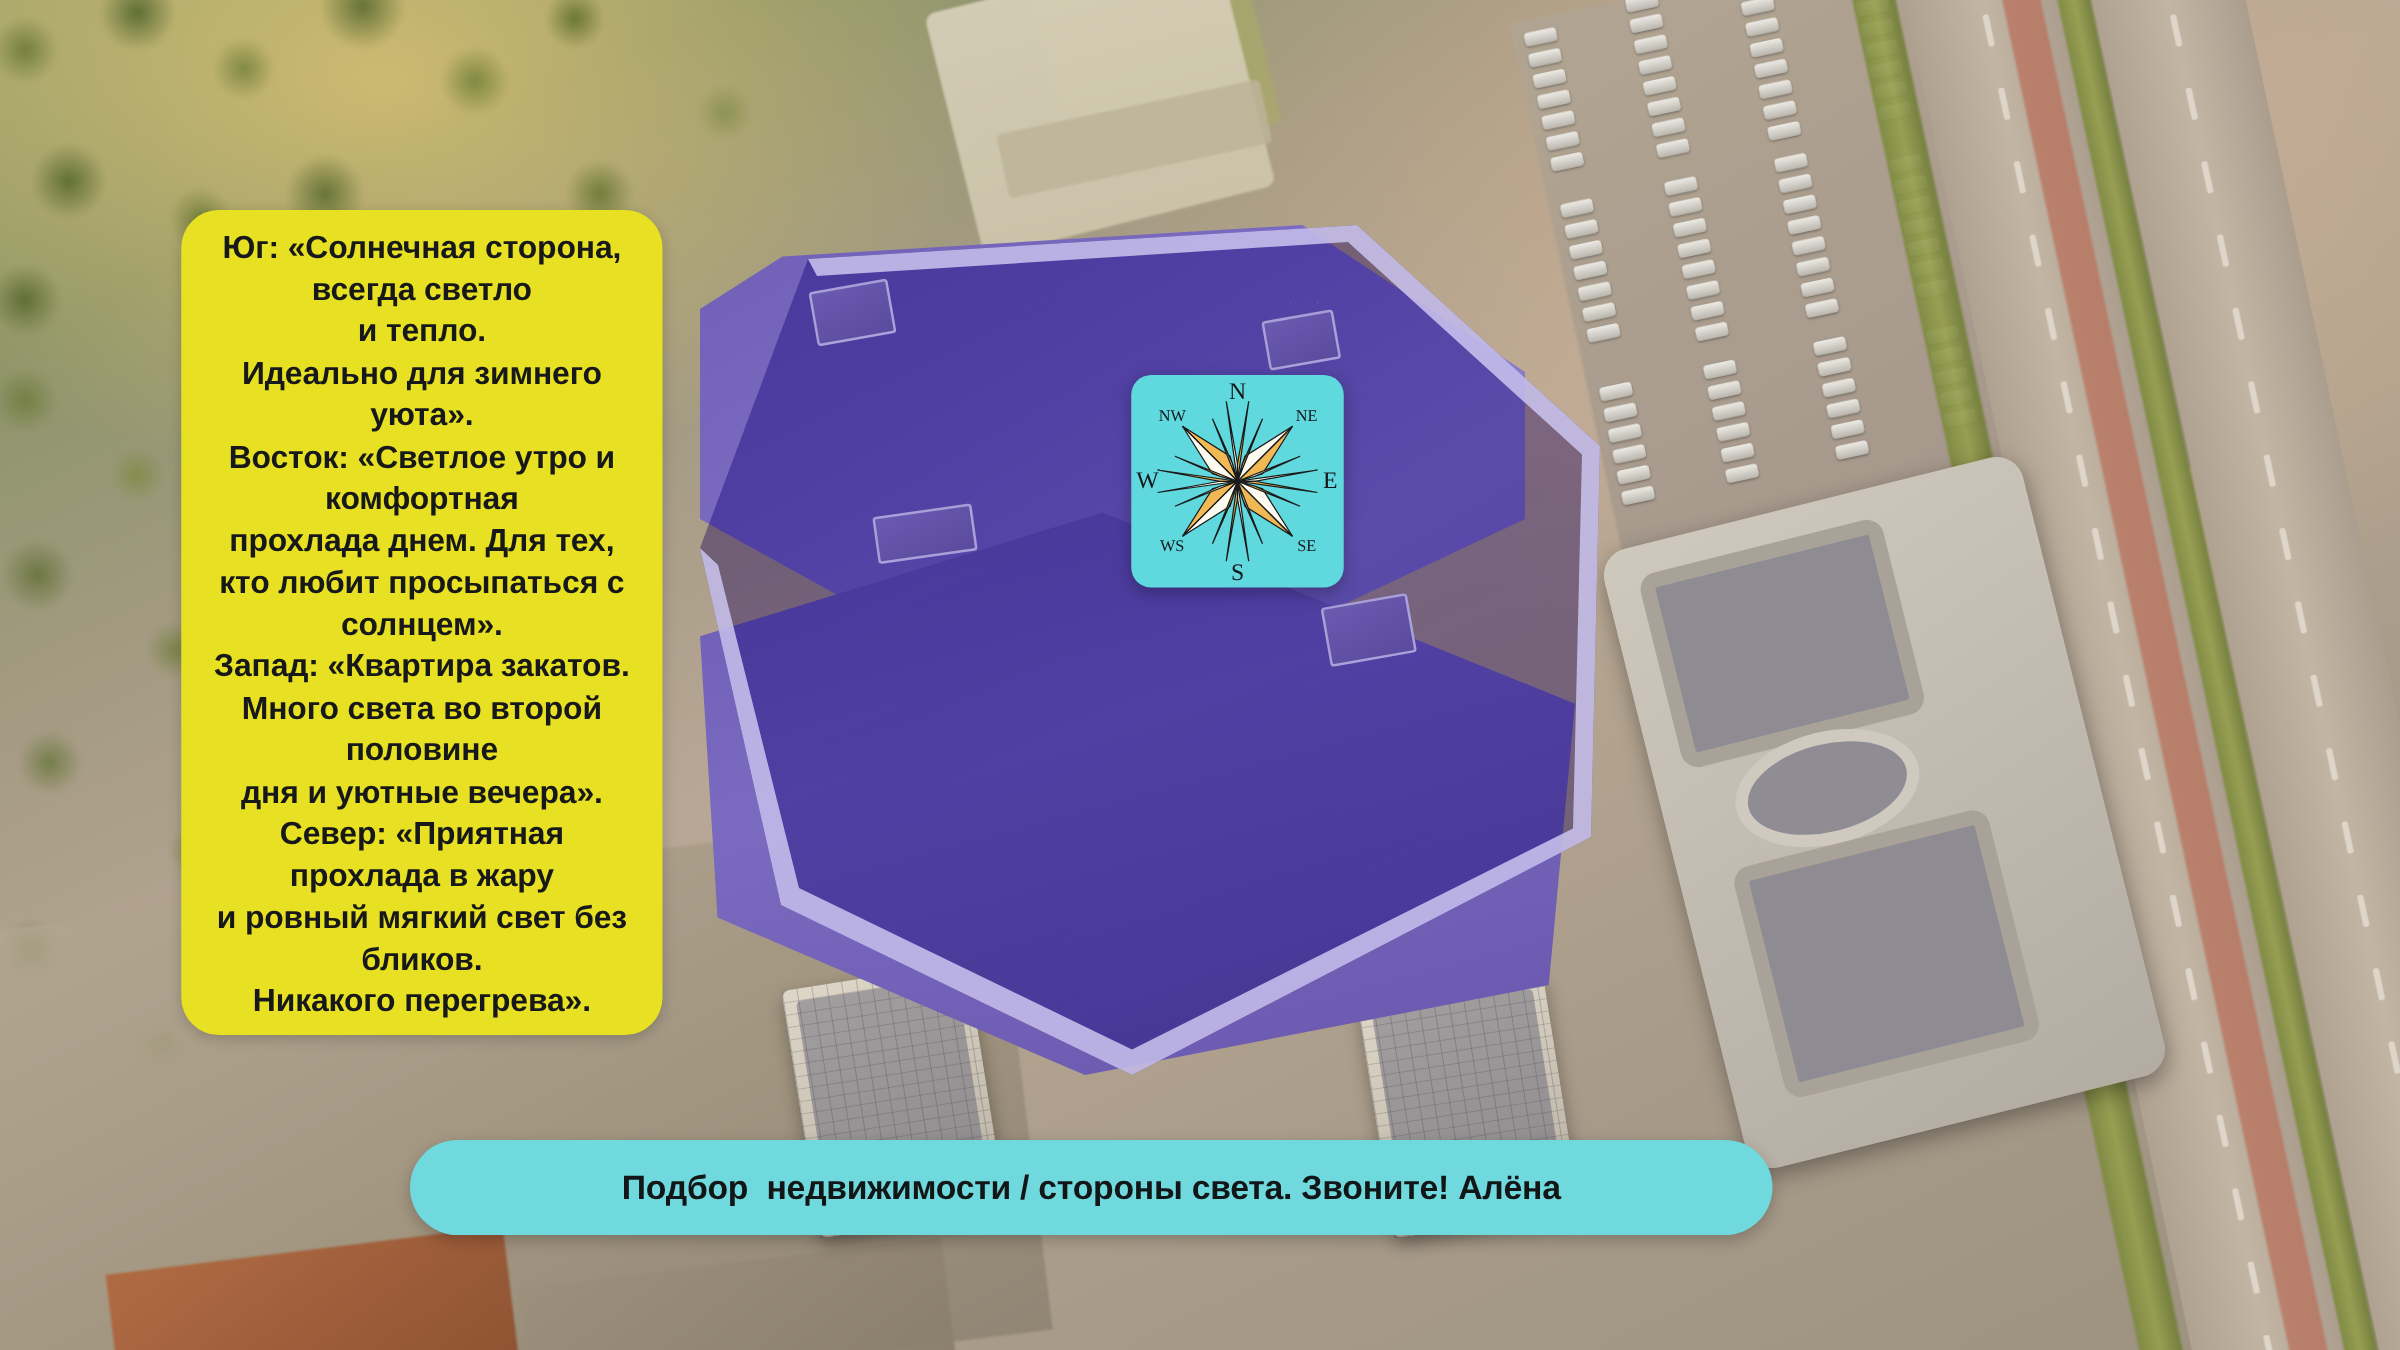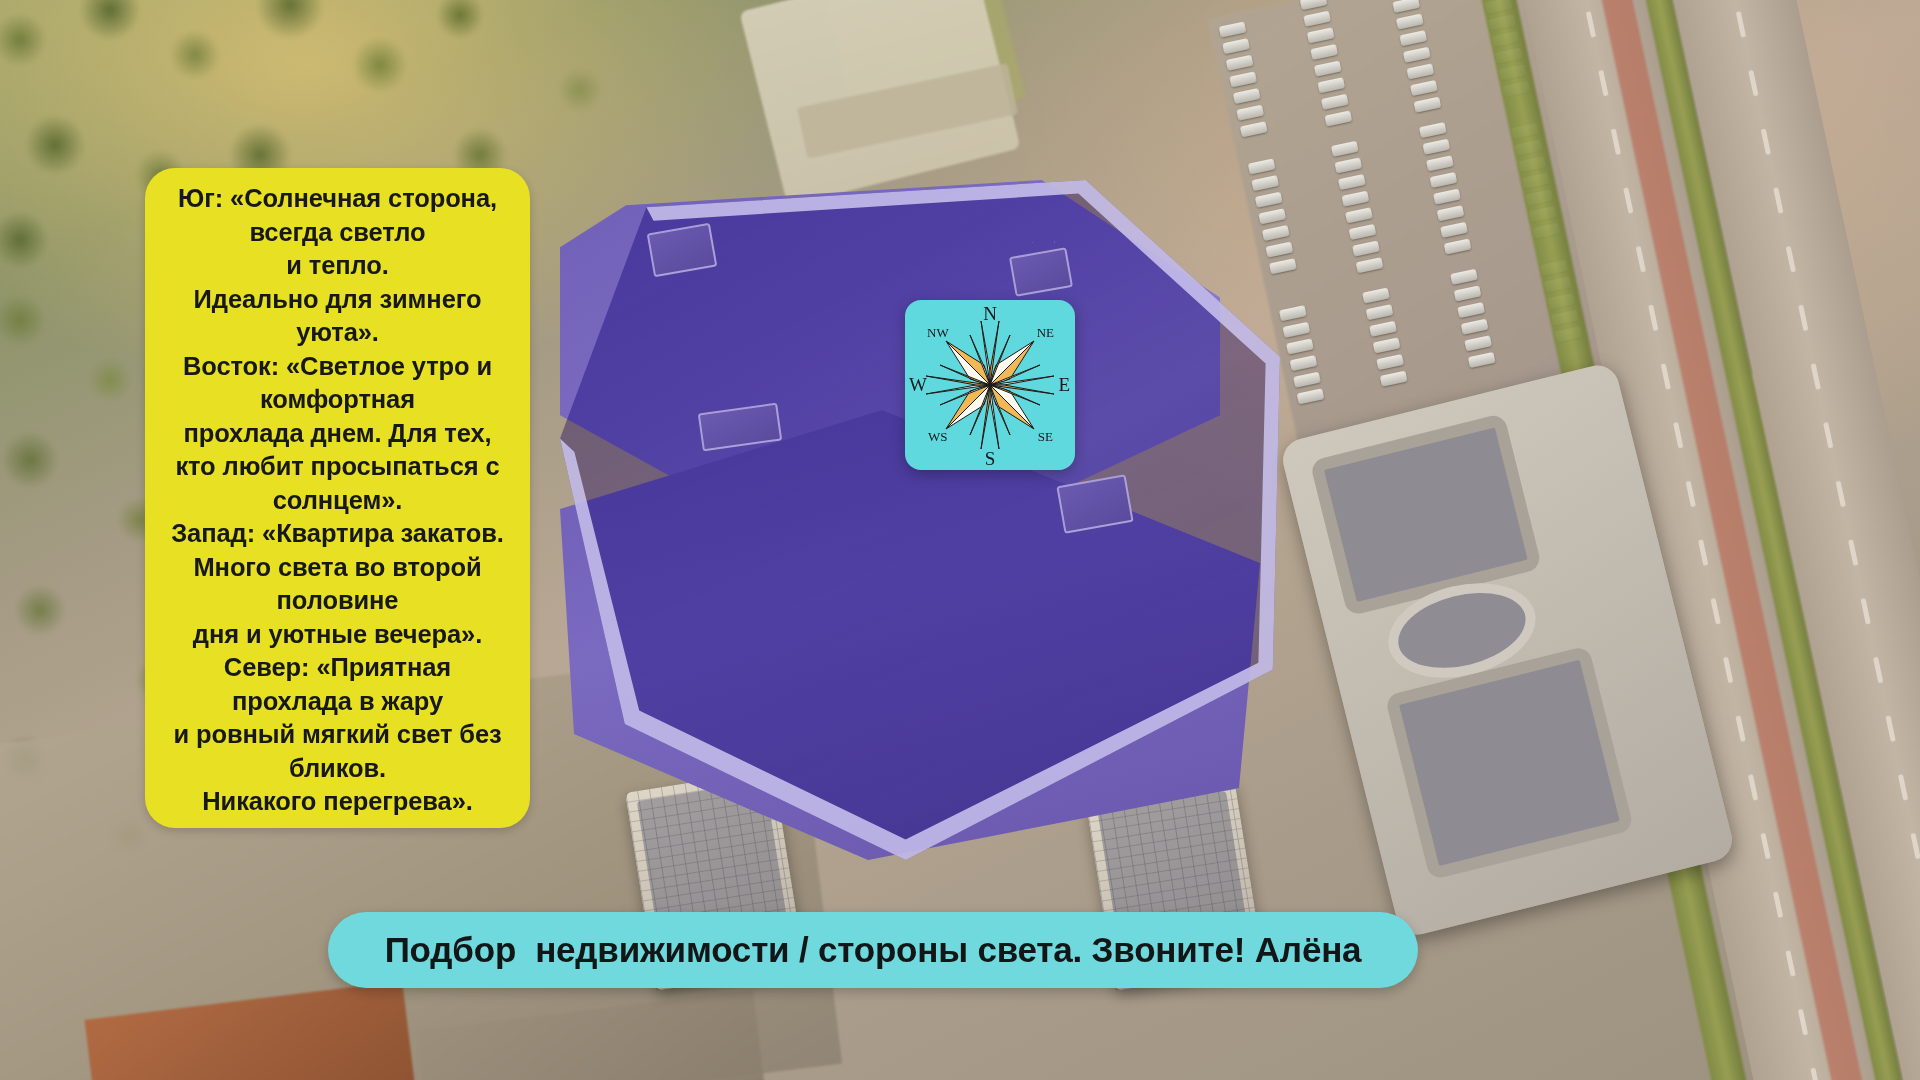--- a/index.html
+++ b/index.html
@@ -206,21 +206,21 @@
 
   
   .banner{
     position:absolute; left:328px; top:912px; width:1090px; height:76px;
     background:#6fd9dd; border-radius:40px;
     display:flex; align-items:center; justify-content:center;
     box-shadow:0 4px 12px rgba(0,0,0,.22);
   }
   .banner span{
     font-family:"Liberation Sans", sans-serif; font-weight:bold;
-    font-size:35px; color:#131617; letter-spacing:-.2px; white-space:pre;
+    font-size:27px; color:#131617; letter-spacing:-.2px; white-space:pre;
   }
 </style>
 </head>
 <body>
 
 <div id="stage">
 
   <div class="photo">
     <div class="trees-ul"></div>
     <div class="trees-left"></div>

